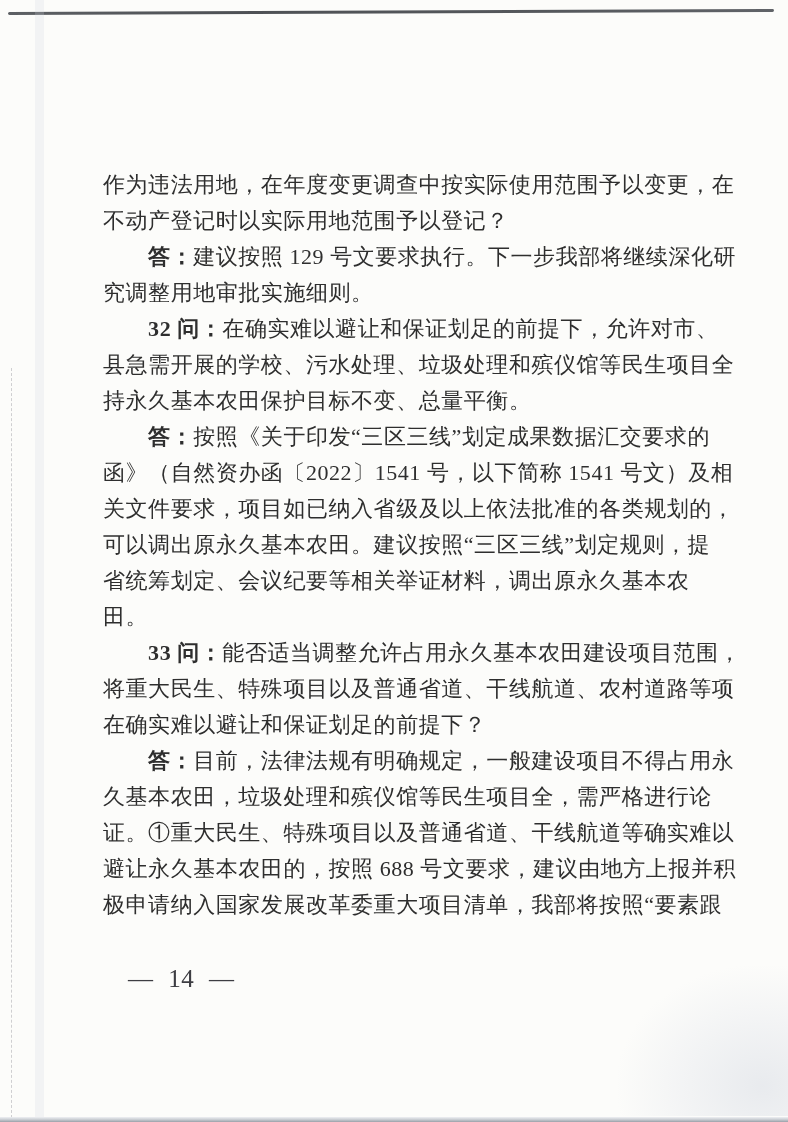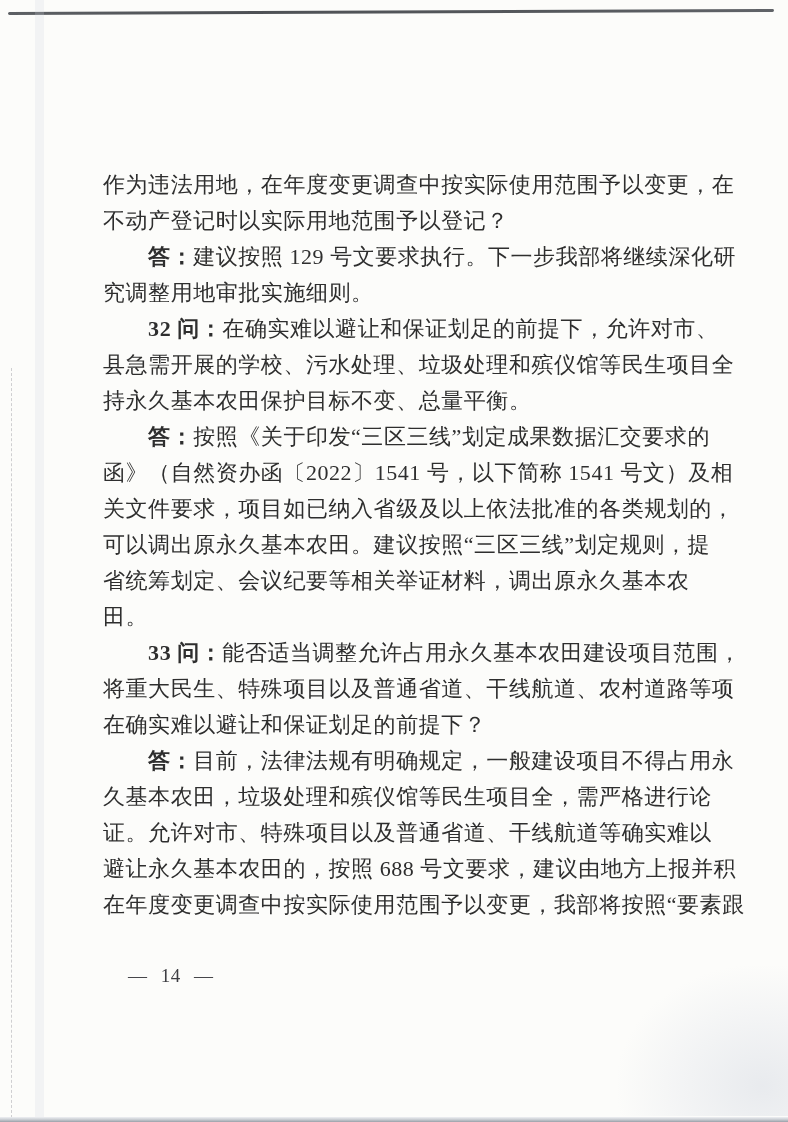--- a/index.html
+++ b/index.html
@@ -55,21 +55,21 @@
     height:36px;
     line-height:36px;
     font-size:22px;
     letter-spacing:0.55px;
     white-space:pre;
     text-rendering:optimizeLegibility;
   }
   .line .lead{font-weight:bold;}
   .page-number{
     position:absolute;left:128px;top:965px;
-    font-size:19px;
+    font-size:25px;
     color:var(--page-number-text);
     letter-spacing:0.5px;
     word-spacing:8px;
     white-space:pre;
     text-align:center;
   }
 </style>
 </head>
 <body>
 
@@ -90,19 +90,19 @@
       <div class="line">函》（自然资办函〔2022〕1541 号，以下简称 1541 号文）及相</div>
       <div class="line">关文件要求，项目如已纳入省级及以上依法批准的各类规划的，</div>
       <div class="line">可以调出原永久基本农田。建议按照“三区三线”划定规则，提</div>
       <div class="line">省统筹划定、会议纪要等相关举证材料，调出原永久基本农</div>
       <div class="line">田。</div>
       <div class="line"><span class="lead">　　33 问：</span>能否适当调整允许占用永久基本农田建设项目范围，</div>
       <div class="line">将重大民生、特殊项目以及普通省道、干线航道、农村道路等项</div>
       <div class="line">在确实难以避让和保证划足的前提下？</div>
       <div class="line"><span class="lead">　　答：</span>目前，法律法规有明确规定，一般建设项目不得占用永</div>
       <div class="line">久基本农田，垃圾处理和殡仪馆等民生项目全，需严格进行论</div>
-      <div class="line">证。允许对市、特殊项目以及普通省道、干线航道等确实难以</div>
+      <div class="line">证。①重大民生、特殊项目以及普通省道、干线航道等确实难以</div>
       <div class="line">避让永久基本农田的，按照 688 号文要求，建议由地方上报并积</div>
-      <div class="line">在年度变更调查中按实际使用范围予以变更，我部将按照“要素跟</div>
+      <div class="line">极申请纳入国家发展改革委重大项目清单，我部将按照“要素跟</div>
     </div>
   <div class="page-number">— 14 —</div>
   <div class="scan-line-bottom"></div>
 </div>
 
 </body></html>

